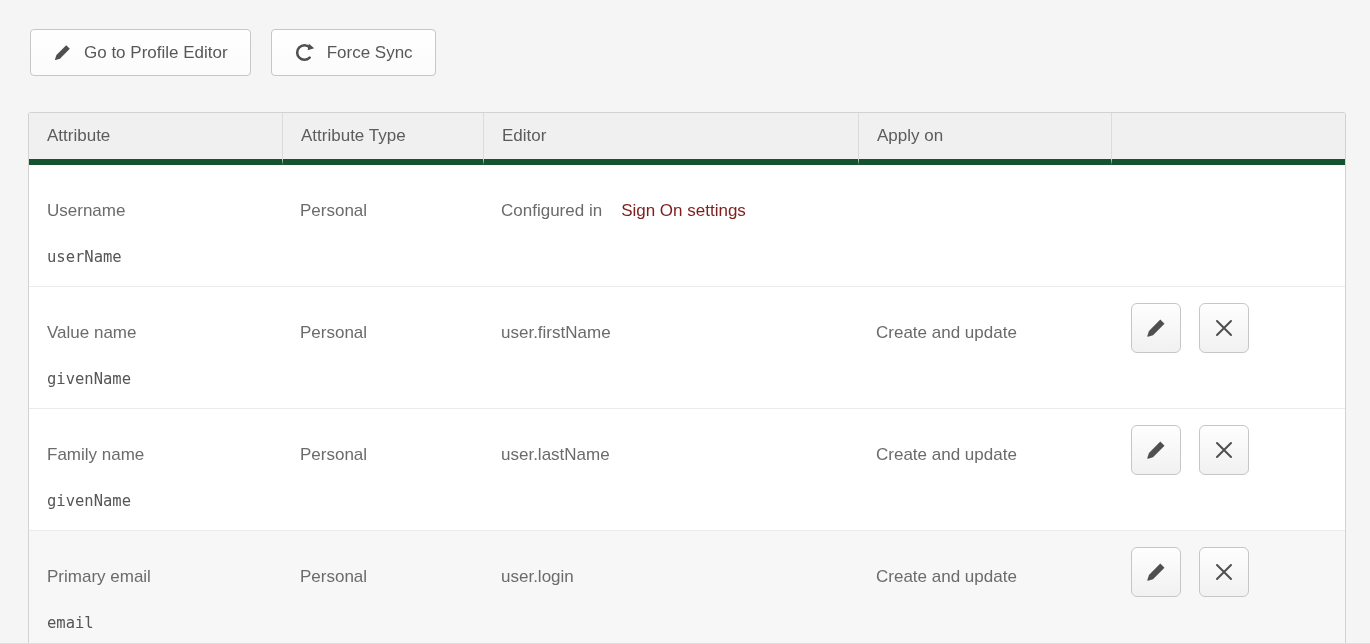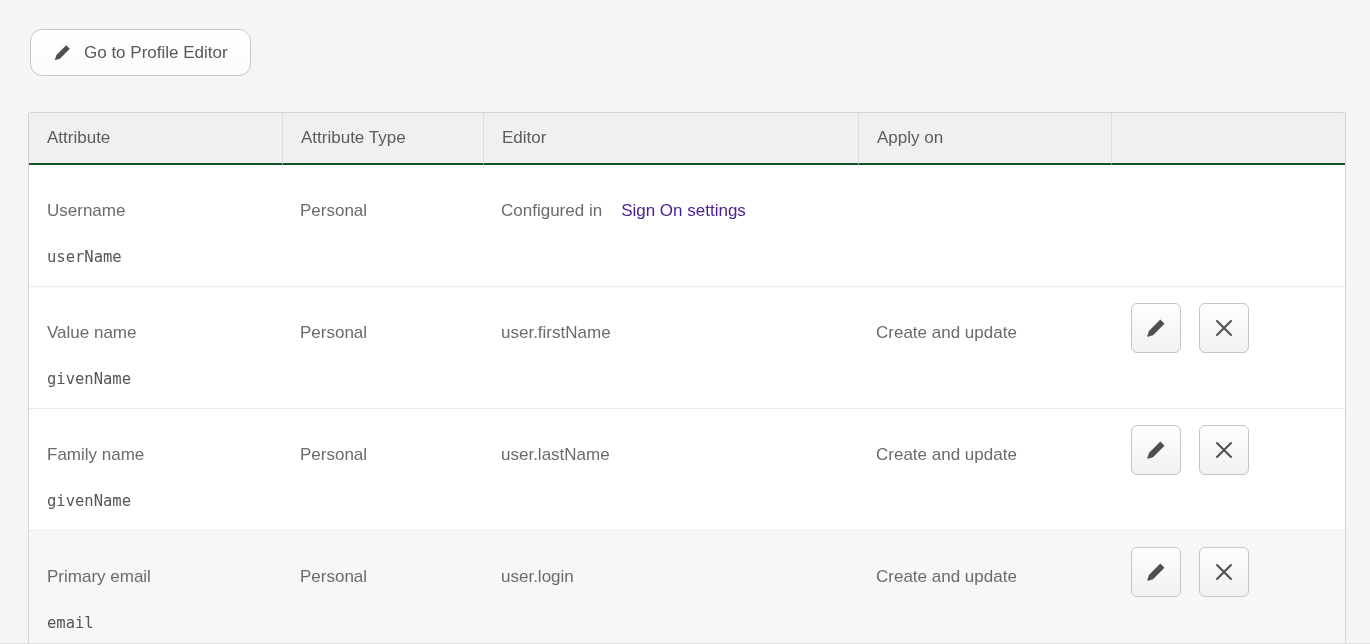--- a/index.html
+++ b/index.html
@@ -18,21 +18,21 @@
     gap: 20px;
   }
   .btn {
     display: inline-flex;
     align-items: center;
     gap: 12px;
     height: 47px;
     padding: 0 22px;
     background: linear-gradient(#ffffff, #fbfbfb);
     border: 1px solid #c7c7c7;
-    border-radius: 12px;
+    border-radius: 4px;
     font-size: 17px;
     color: #585858;
     cursor: pointer;
     white-space: nowrap;
   }
   .btn svg { display: block; }
 
   
   .attr-table-wrap {
     margin: 36px 0 0 28px;
@@ -49,21 +49,21 @@
     border-radius: 3px 3px 0 0;
     font-size: 17px;
   }
   thead th {
     height: 52px;
     background: #f0f0f0;
     text-align: left;
     font-weight: normal;
     color: #5c5c5c;
     padding: 0 0 0 18px;
-    border-bottom: 2px solid #14532d;
+    border-bottom: 6px solid #14532d;
     vertical-align: middle;
   }
   thead th + th { border-left: 1px solid #dcdcdc; margin-left: 28px; }
 
   tbody td {
     height: 112px;
     vertical-align: top;
     padding: 36px 12px 20px 18px;
     border-top: 1px solid #ebebeb;
     color: #6b6b6b;
@@ -72,21 +72,21 @@
   tbody tr.highlighted td { background: #f7f7f7; }
 
   .attr-code {
     margin-top: 27px;
     font-family: "DejaVu Sans Mono", "Liberation Mono", monospace;
     font-size: 15.5px;
     color: #565656;
   }
   .value-prefix { margin-right: 19px; }
   a.signon-link {
-    color: #4c1d95;
+    color: #7f1d1d;
     text-decoration: none;
     cursor: pointer;
   }
 
   td.actions-cell { padding: 16px 0 0 20px; }
   .icon-btn {
     display: inline-flex;
     align-items: center;
     justify-content: center;
     width: 50px; height: 50px;
@@ -117,20 +117,29 @@
 <div class="toolbar">
   <button class="btn">
     <span>
       <svg width="19" height="19" viewBox="0 0 20 20">
         <path d="M13.9 2.3l3.8 3.8L7.3 16.5l-4.6 1.4c-.4.1-.7-.2-.6-.6l1.5-4.6L13.9 2.3z" fill="#4f4f4f"></path>
       </svg>
     </span>
     <span>Go to Profile Editor</span>
   </button>
 
+  <button class="btn">
+    <span>
+      <svg width="21" height="21" viewBox="0 0 20 20">
+        <path d="M14.95 5.05 A7 7 0 1 0 14.95 14.95" fill="none" stroke="#4f4f4f" stroke-width="2.4" stroke-linecap="round"></path>
+        <path d="M14.2 1.6 L19.2 5.9 L13.0 7.9 Z" fill="#4f4f4f"></path>
+      </svg>
+    </span>
+    <span>Force Sync</span>
+  </button>
 </div>
 
 <div class="attr-table-wrap">
   <table class="attr-table">
     <colgroup>
       <col style="width:253px">
         <col style="width:201px">
         <col style="width:375px">
         <col style="width:253px">
         <col>

